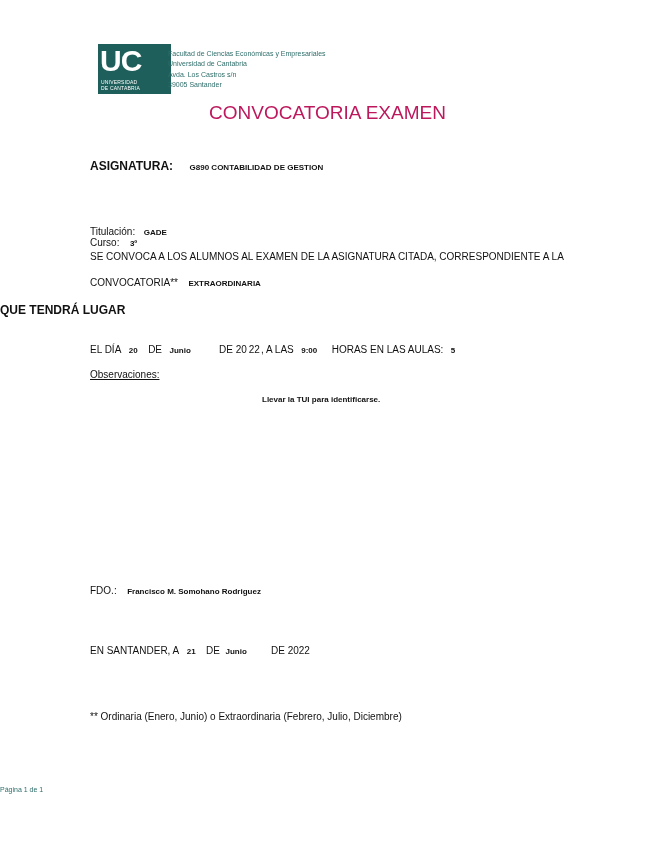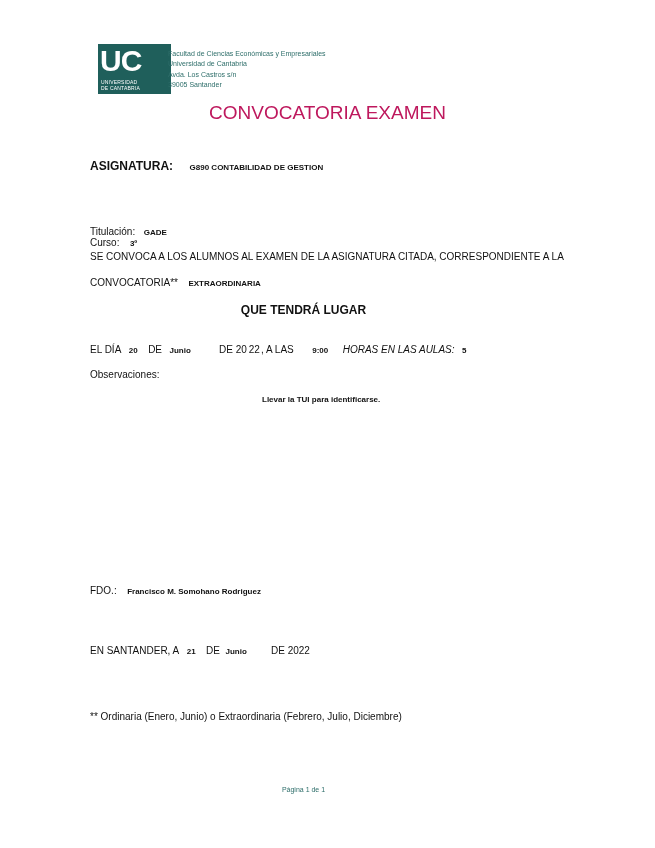--- a/index.html
+++ b/index.html
@@ -9,21 +9,21 @@
   .logo { left: 98px; top: 44px; width: 73px; height: 50px; background: #1f5f5b; }
   .logo .uc { position: absolute; left: 2px; top: 0px; font-weight: bold; font-size: 30px;
               color: #fff; letter-spacing: -1px; font-family: "Liberation Sans", sans-serif; }
   .logo .sub { position: absolute; left: 3px; font-size: 5px; color: #fff; line-height: 6px; letter-spacing: 0.2px; }
   .logo-bar { left: 155px; top: 44px; width: 2px; height: 50px; background: #1f5f5b; }
   .fac { left: 168px; font-size: 7px; color: #2e6e6a; }
   .title { left: 0; width: 655px; text-align: center; top: 102px; font-size: 19px; color: #be185d; font-weight: normal; }
   .lbl { font-size: 10px; color: #111; }
   .val { font-size: 8px; font-weight: bold; color: #111; }
   .big { font-size: 12px; font-weight: bold; }
-  .center { left: 15px; width: 577px; text-align: center; }
+  .center { left: 0; width: 577px; }
   .footer { font-size: 7px; color: #2e6e6a; }
 </style>
 </head>
 <body>
 
 <div class="abs logo">
   <span class="uc">UC</span>
   <span class="sub" style="top:35px;">UNIVERSIDAD</span>
   <span class="sub" style="top:41px;">DE CANTABRIA</span>
 </div>
@@ -59,26 +59,26 @@
 <div class="abs center big" style="top:303px;">QUE TENDRÁ LUGAR</div>
 
 <div class="abs" style="left:90px; top:339px;">
   <span class="lbl">EL DÍA</span>
   <span class="val" style="margin-left:3px;">20</span>
   <span class="lbl" style="margin-left:6px;">DE</span>
   <span class="val" style="margin-left:3px;">Junio</span>
 </div>
 <div class="abs" style="left:219px; top:339px;">
   <span class="lbl">DE 20</span><span class="lbl" style="margin-left:2px;">22</span><span class="lbl" style="margin-left:1px;">, A LAS</span>
-  <span class="val" style="margin-left:14px;">9:00</span>
-  <span class="lbl" style="margin-left:10px;font-style:italic;">HORAS EN LAS AULAS:</span>
+  <span class="val" style="margin-left:3px;">9:00</span>
+  <span class="lbl" style="margin-left:10px;">HORAS EN LAS AULAS:</span>
   <span class="val" style="margin-left:3px;">5</span>
 </div>
 
-<div class="abs lbl" style="left:90px; top:369px;">Observaciones:</div>
+<div class="abs lbl" style="left:90px; top:369px;text-decoration:underline;">Observaciones:</div>
 <div class="abs val" style="left:262px; top:395px;">Llevar la TUI para identificarse.</div>
 
 <div class="abs" style="left:90px; top:580px;">
   <span class="lbl">FDO.:</span>
   <span class="val" style="margin-left:6px;">Francisco M. Somohano Rodriguez</span>
 </div>
 
 <div class="abs" style="left:90px; top:640px;">
   <span class="lbl">EN SANTANDER, A</span>
   <span class="val" style="margin-left:3px;">21</span>

